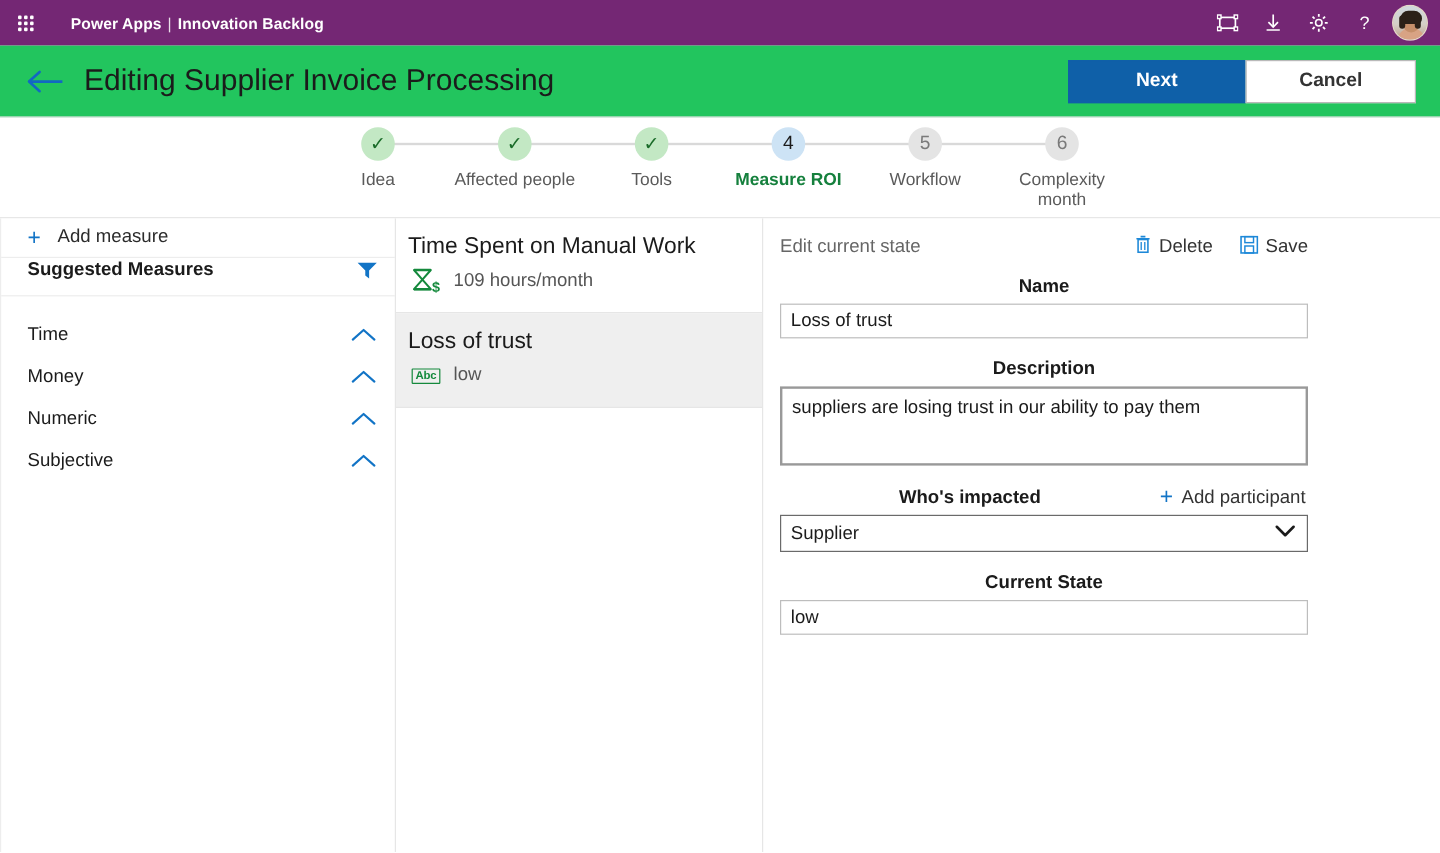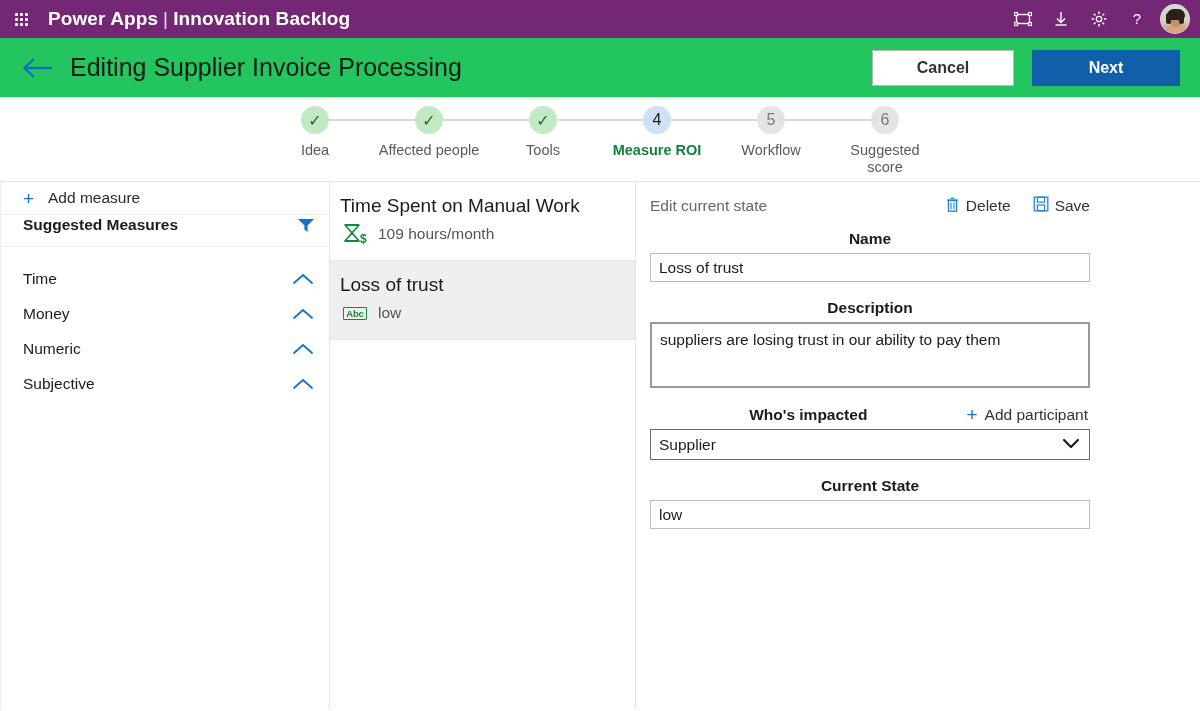--- a/index.html
+++ b/index.html
@@ -26,23 +26,23 @@
     flex: 0 0 auto;
   }
   .waffle-grid {
     display: grid;
     grid-template-columns: repeat(3, 3px);
     grid-template-rows: repeat(3, 3px);
     gap: 2px;
   }
   .waffle-grid i { display:block; width:3px; height:3px; background:#ffffff; border-radius:1px;}
   .brand {
-    font-size: 19px;
+    font-size: 13px;
     font-weight: bold;
-    margin-left: 12px;
+    margin-left: 23px;
     letter-spacing: .1px;
     white-space: nowrap;
   }
   .brand .sep { font-weight: normal; opacity: .85; margin: 0 5px; }
   .topbar-spacer { flex: 1 1 auto; }
   .topicon {
     width: 38px; height: 38px;
     display: flex; align-items: center; justify-content: center;
     color: #ffffff;
   }
@@ -354,22 +354,22 @@
 
 <div class="cmdbar">
   <div class="backbtn">
     <svg width="34" height="22" viewBox="0 0 34 22">
       <path d="M3 11 L31 11" stroke="#1268c3" stroke-width="2.2" fill="none"></path>
       <path d="M12 3 L3.2 11 L12 19" stroke="#1268c3" stroke-width="2.2" fill="none" stroke-linecap="round" stroke-linejoin="round"></path>
     </svg>
   </div>
   <div class="page-title">Editing Supplier Invoice Processing</div>
   <div class="cmd-spacer"></div>
+  <div class="btn btn-next">Next</div>
   <div class="btn btn-cancel">Cancel</div>
-  <div class="btn btn-next">Next</div>
 </div>
 
 <div class="stepper-wrap">
   <div class="stepper" id="stepper-root">
       <div class="step done">
         <div class="connector"></div>
         <div class="circle">✓</div>
         <div class="label">Idea</div>
       </div>
       <div class="step done">
@@ -387,21 +387,21 @@
         <div class="circle">4</div>
         <div class="label">Measure ROI</div>
       </div>
       <div class="step todo">
         <div class="connector"></div>
         <div class="circle">5</div>
         <div class="label">Workflow</div>
       </div>
       <div class="step todo">
         <div class="circle">6</div>
-        <div class="label">Suggested score</div>
+        <div class="label">Complexity month</div>
       </div>
     </div>
 </div>
 
 <div class="body3">
 
   <div class="col-left">
     <div class="add-measure">
       <span class="plus-icon">+</span>
       <span class="add-measure-label">Add measure</span>

